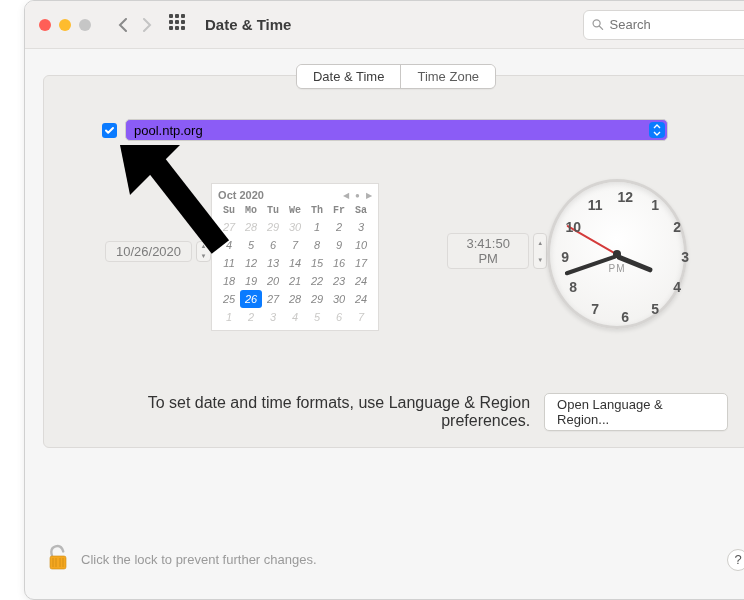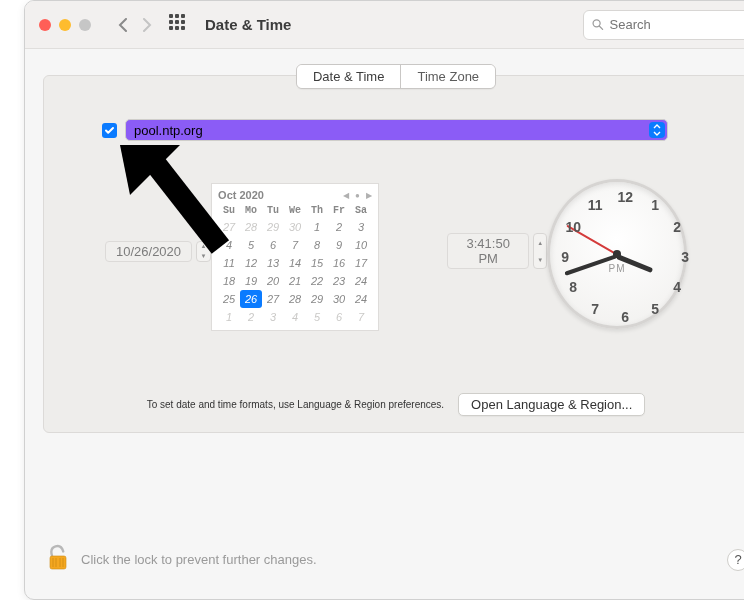--- a/index.html
+++ b/index.html
@@ -229,21 +229,21 @@
   }
 
   .format-row {
     display: flex;
     align-items: center;
     justify-content: center;
     gap: 14px;
     margin-top: 62px;
     padding: 0 20px;
   }
-  .format-row .label { font-size: 10px; color: #333; }
+  .format-row .label { font-size: 16px; color: #333; text-align: right; }
   .btn {
     background: #fff;
     border: 1px solid #cfceca;
     border-radius: 5px;
     padding: 3px 12px;
     font-size: 13px;
     color: #333;
     box-shadow: 0 1px 1px rgba(0,0,0,0.04);
     cursor: default;
   }

